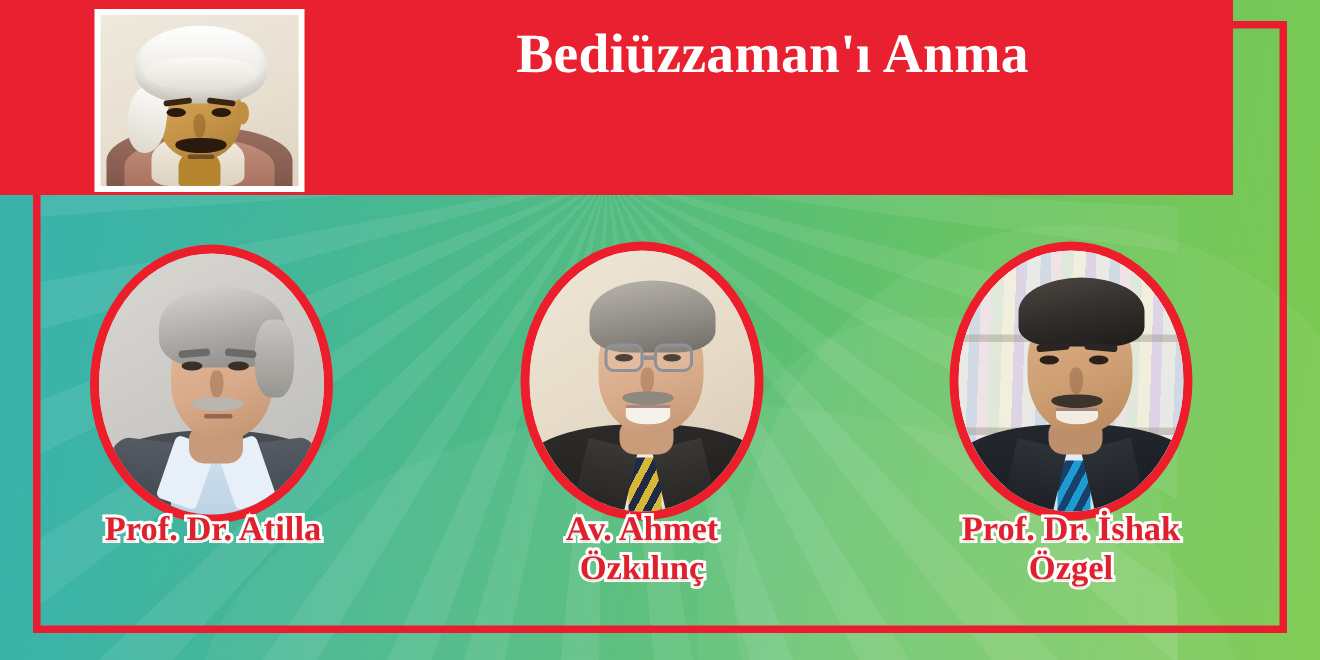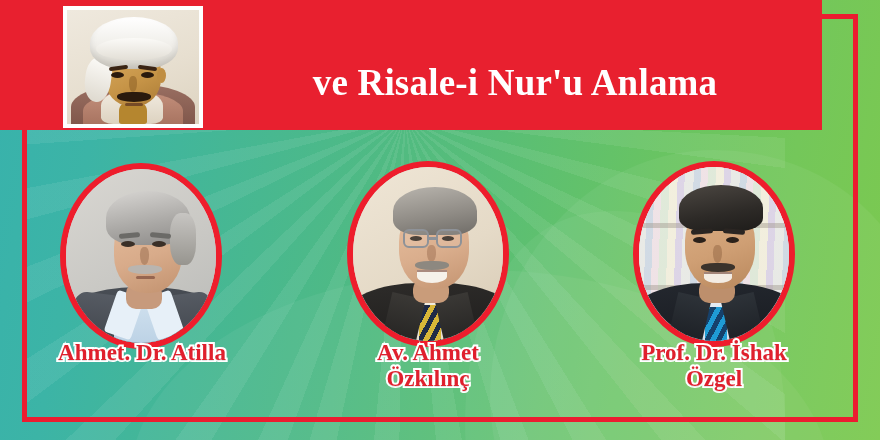--- a/index.html
+++ b/index.html
@@ -320,21 +320,21 @@
 <div id="poster">
 
   <div class="bg-fan"></div>
   <div class="bg-swoosh"></div>
   <div class="bg-leaf-a"></div>
   <div class="bg-leaf-b"></div>
 
   <div class="frame"></div>
 
   <div class="banner">
-    <div class="banner-title" style="top:57px;">ve Risale-i Nur'u Anlama</div>
+    <div class="banner-title">Bediüzzaman'ı Anma</div>
   </div>
 
   <div class="nursi-frame">
     <div class="nursi-art">
       <div class="nu-coat"></div>
       <div class="nu-coat2"></div>
       <div class="nu-scarf"></div>
       <div class="nu-scarf-y"></div>
       <div class="nu-face"></div>
       <div class="nu-ear l"></div>
@@ -416,17 +416,17 @@
         <div class="brow r"></div>
         <div class="eye l"></div>
         <div class="eye r"></div>
         <div class="nose"></div>
         <div class="must"></div>
         <div class="smile"></div>
       </div>
     </div>
   </div>
 
-  <div class="name n1"><span>Ahmet. Dr. Atilla</span><br></div>
+  <div class="name n1"><span>Prof. Dr. Atilla</span><br></div>
   <div class="name n2"><span>Av. Ahmet</span><br><span>Özkılınç</span></div>
   <div class="name n3"><span>Prof. Dr. İshak</span><br><span>Özgel</span></div>
 
 </div>
 
 </body></html>

